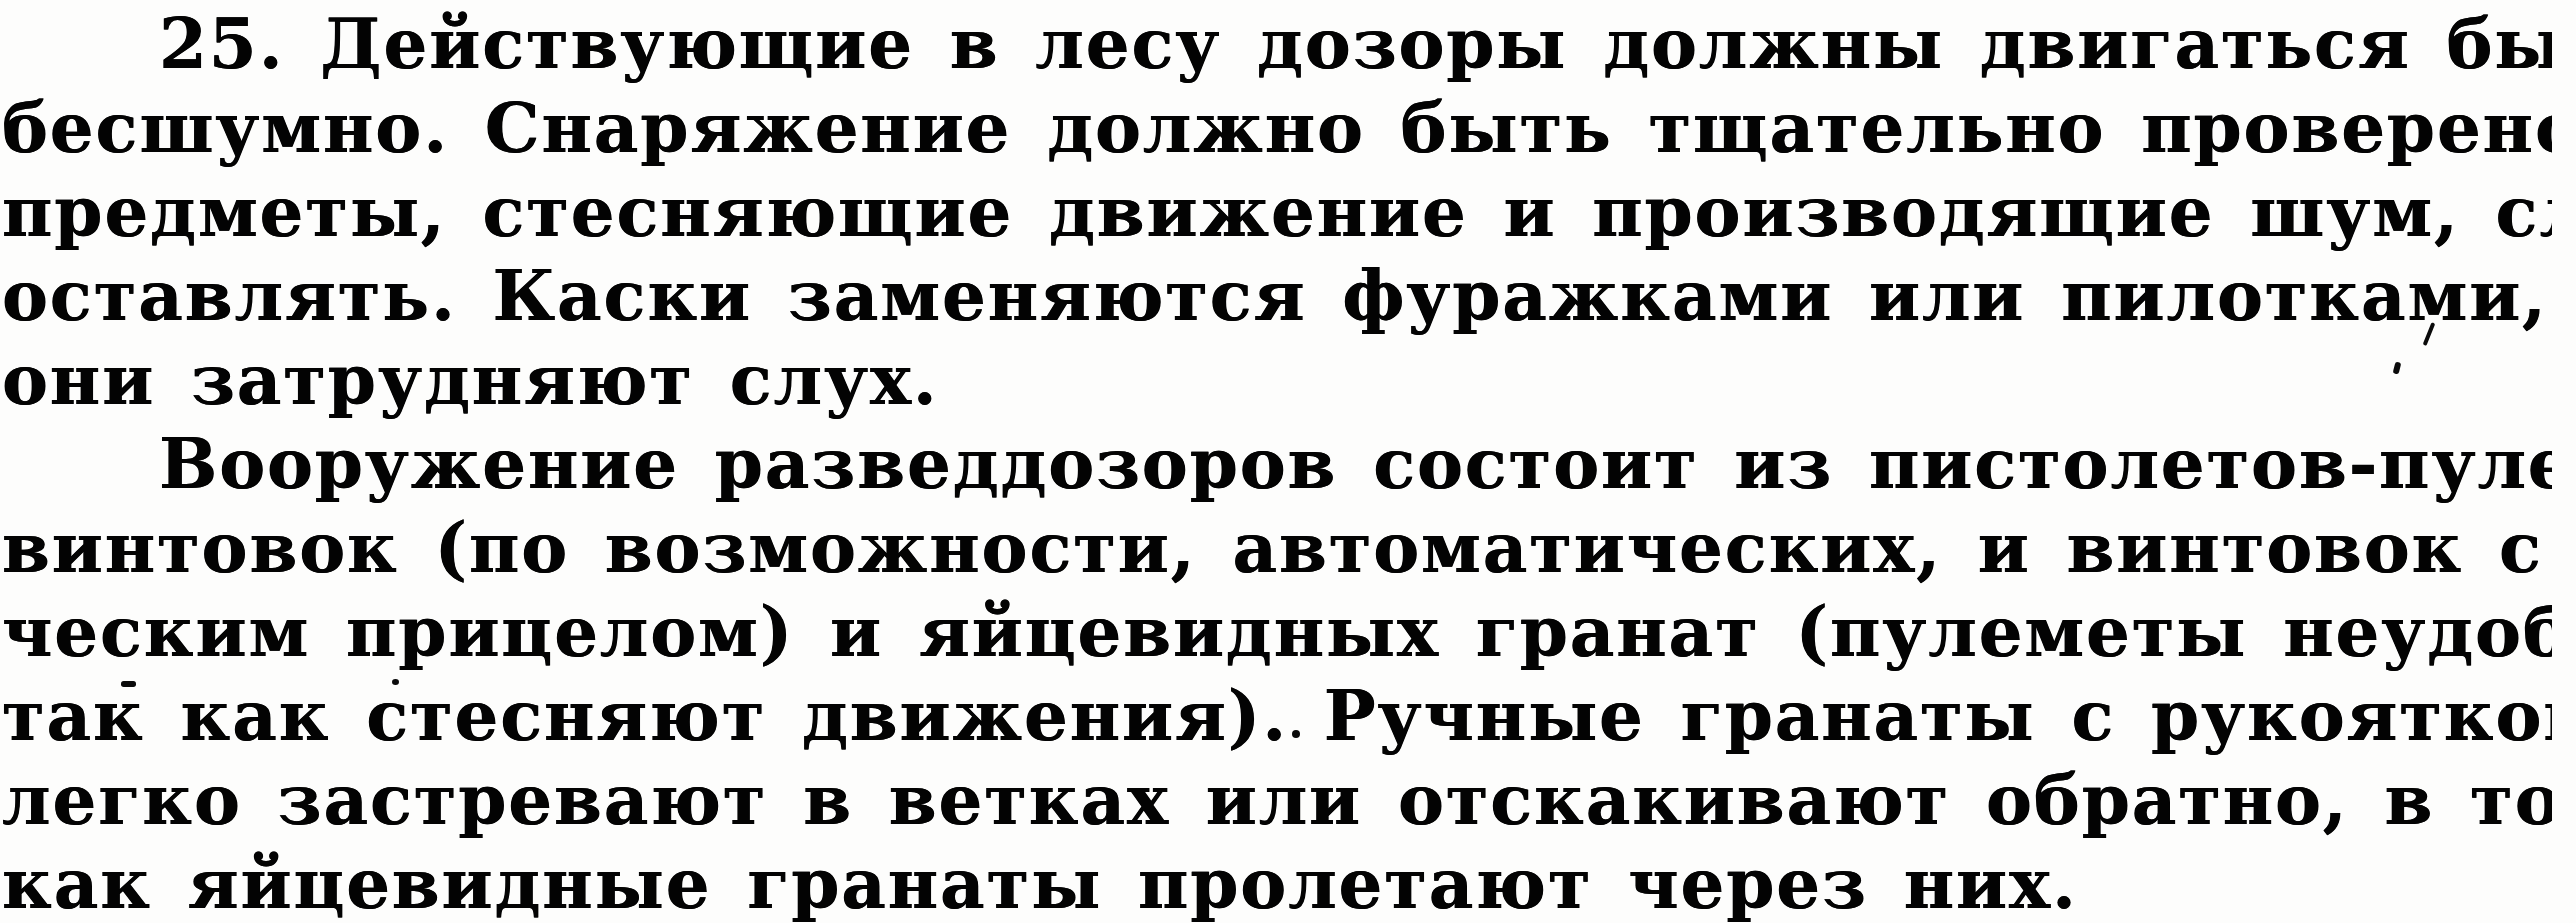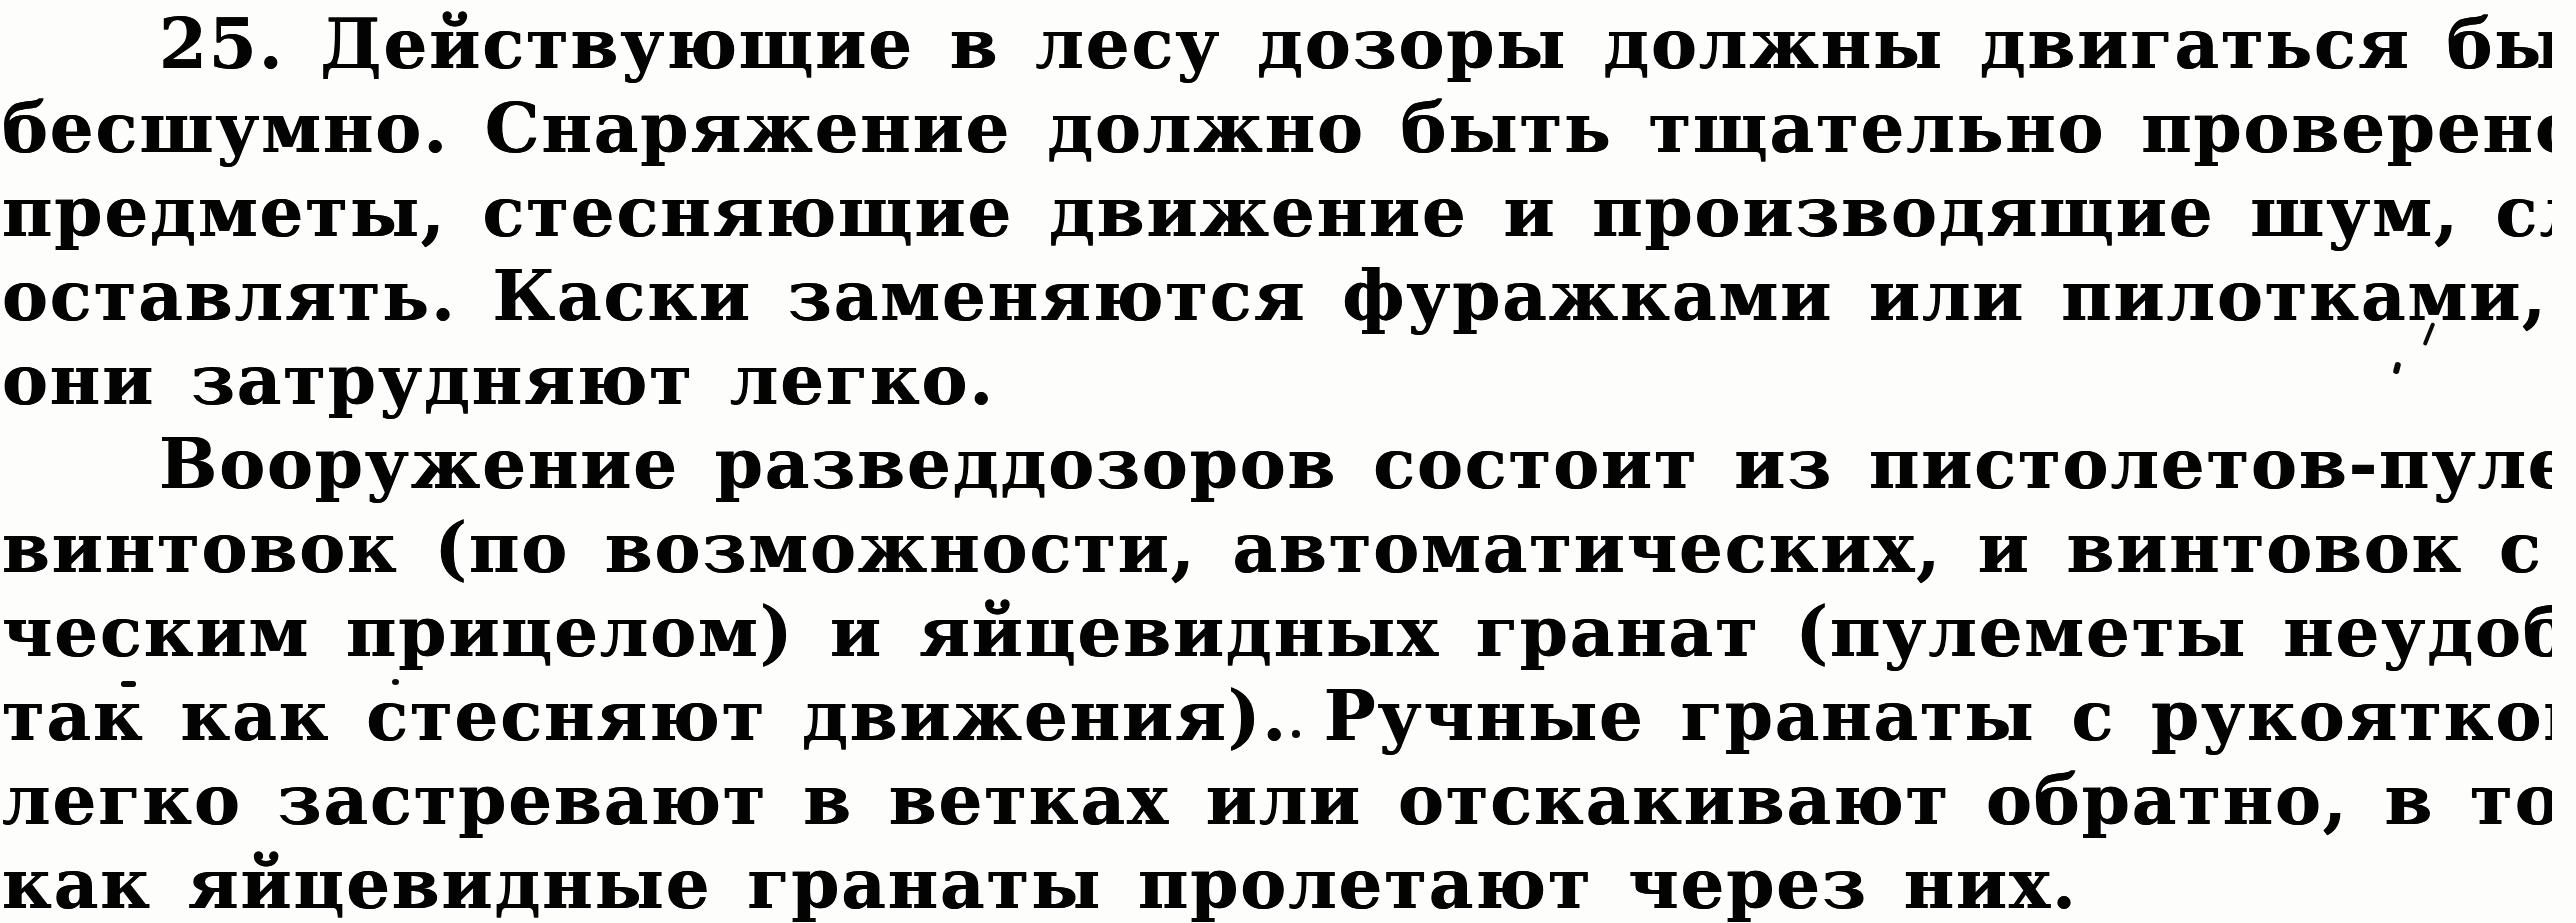--- a/index.html
+++ b/index.html
@@ -60,21 +60,21 @@
 </head>
 <body>
 
 <div class="page">
 
   <div>
     <div class="line justify indent">25. Действующие в лесу дозоры должны двигаться быстро и</div>
     <div class="line justify">бесшумно. Снаряжение должно быть тщательно проверено. Все</div>
     <div class="line justify">предметы, стесняющие движение и производящие шум, следует</div>
     <div class="line justify">оставлять. Каски заменяются фуражками или пилотками, так как</div>
-    <div class="line">они затрудняют легко.</div>
+    <div class="line">они затрудняют слух.</div>
   </div>
 
   <div>
     <div class="line justify indent">Вооружение разведдозоров состоит из пистолетов-пулеметов,</div>
     <div class="line justify">винтовок (по возможности, автоматических, и винтовок с опти-</div>
     <div class="line justify">ческим прицелом) и яйцевидных гранат (пулеметы неудобны,</div>
     <div class="line justify">так как стесняют движения). Ручные гранаты с рукояткой</div>
     <div class="line justify">легко застревают в ветках или отскакивают обратно, в то время</div>
     <div class="line">как яйцевидные гранаты пролетают через них.</div>
   </div>

